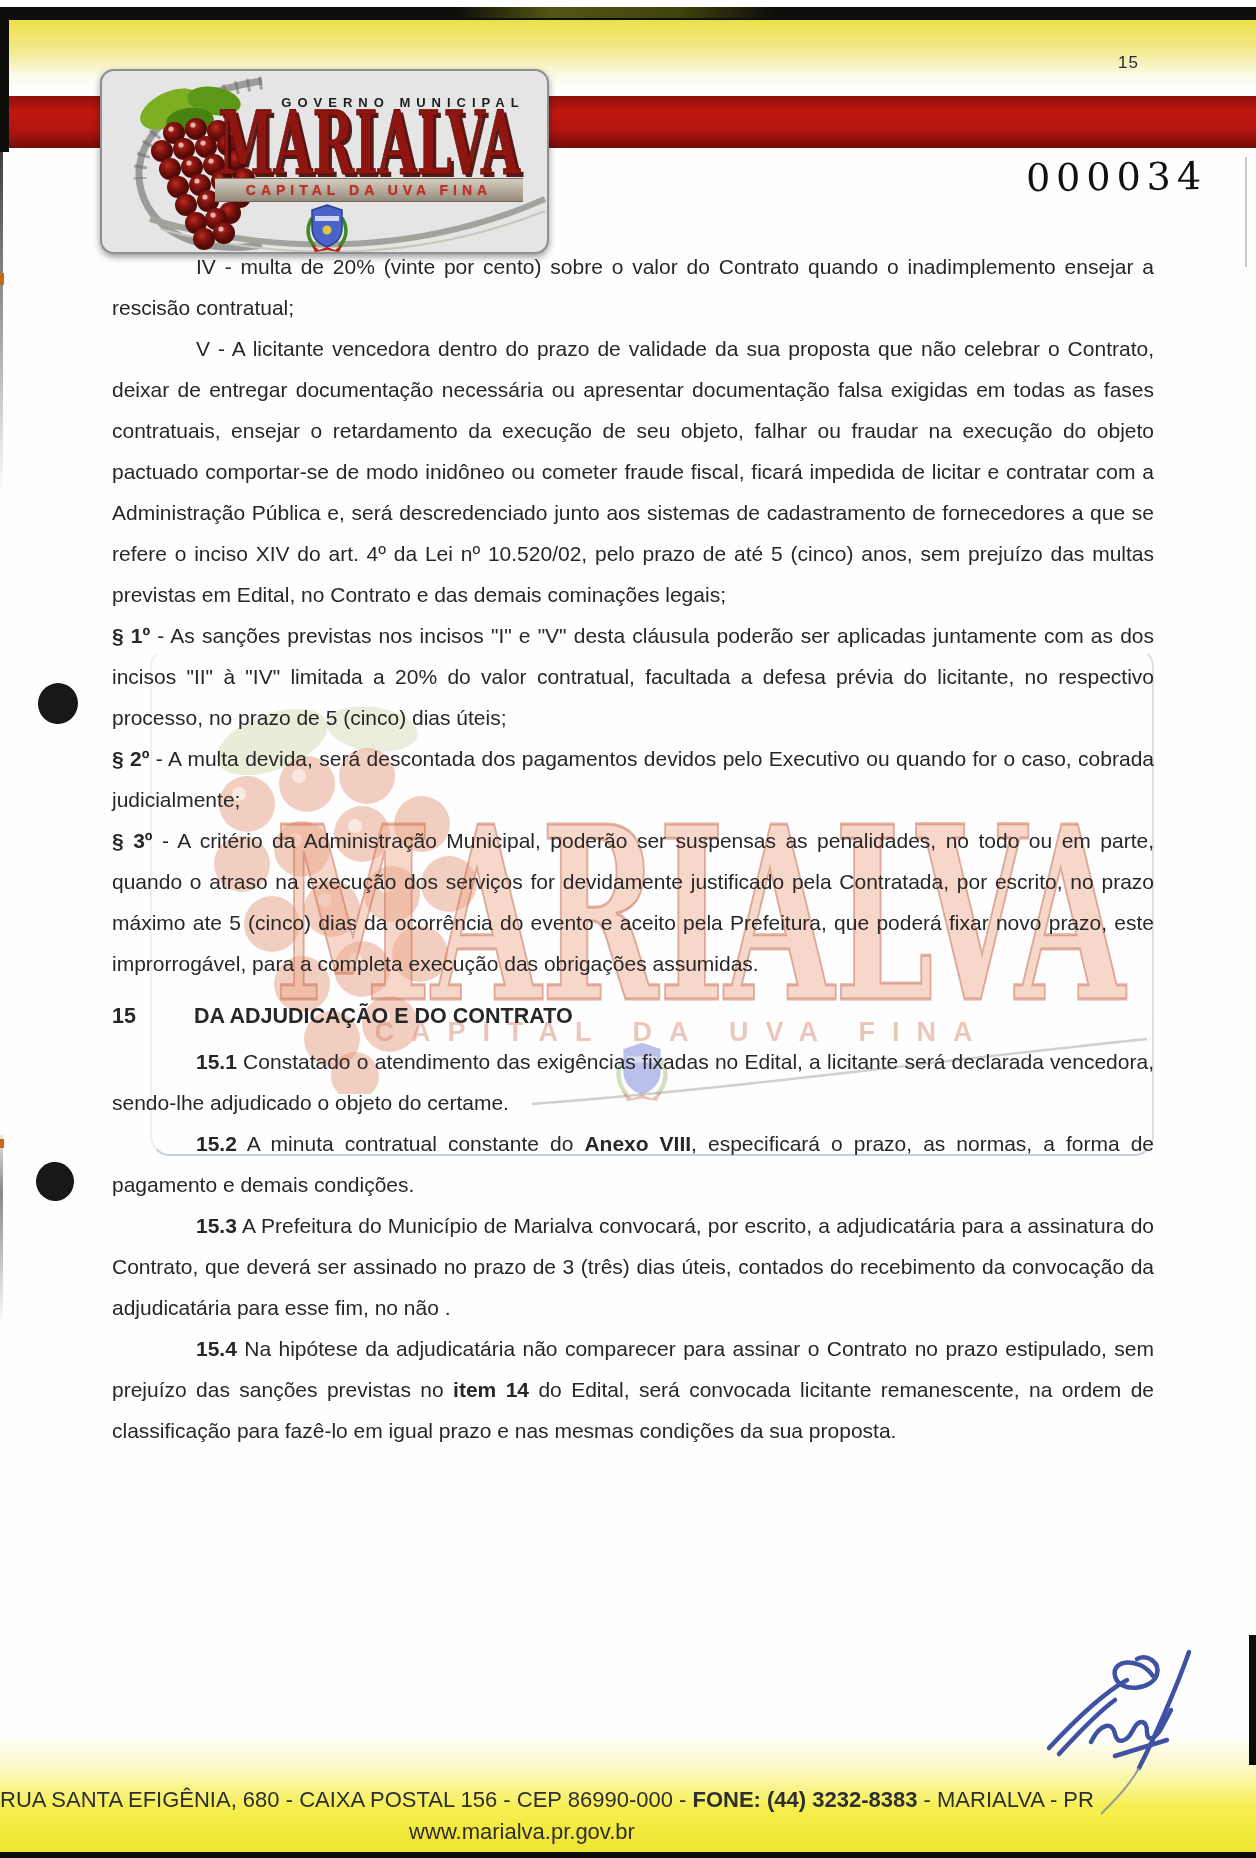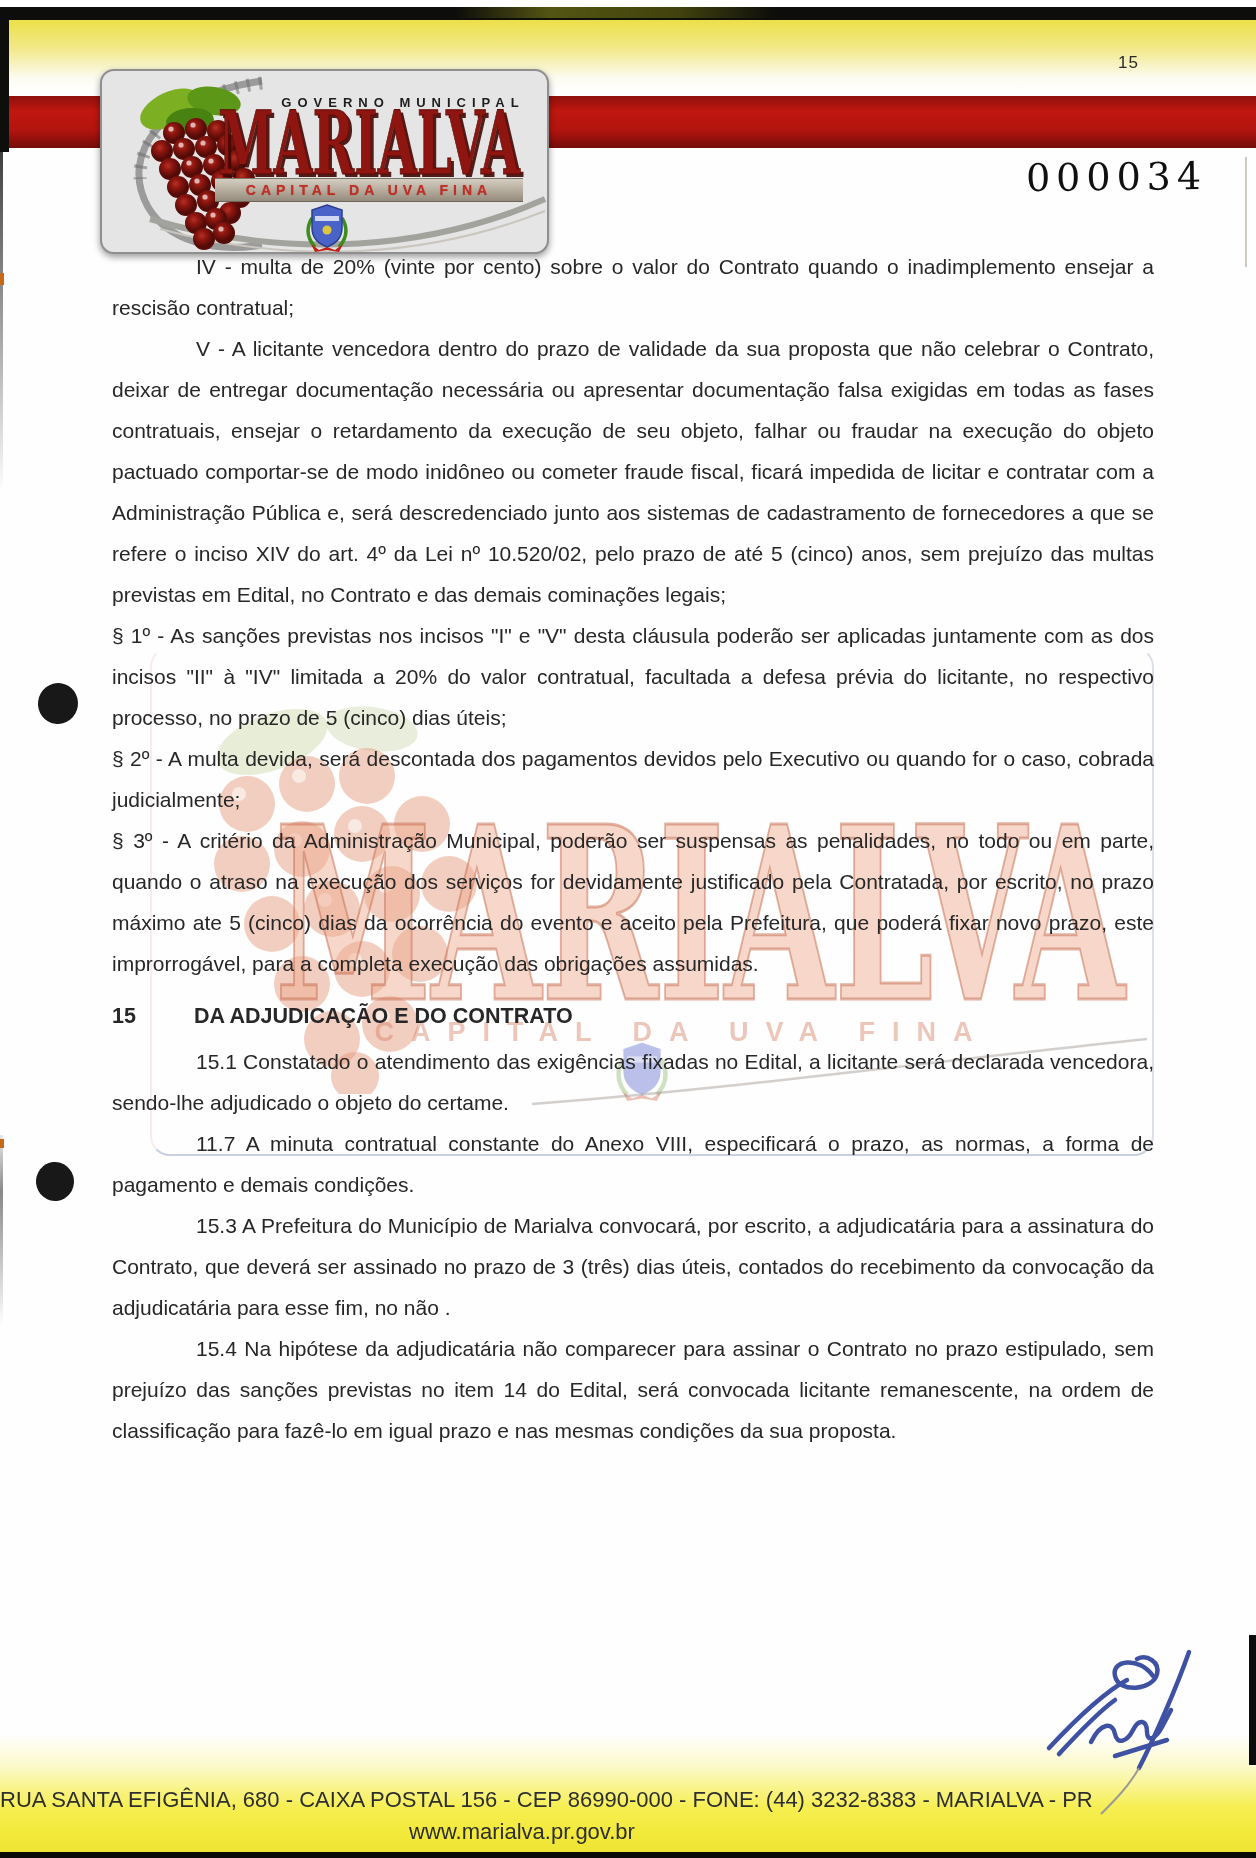--- a/index.html
+++ b/index.html
@@ -62,21 +62,21 @@
   .wm-crest{position:absolute;left:462px;top:390px;}
   .wm-swoosh{position:absolute;left:380px;top:385px;width:615px;height:75px;overflow:visible;}
 
   
   #document-body{position:absolute;left:112px;top:239px;width:1042px;z-index:5;
         font-size:21px;line-height:41px;color:#272727;text-align:justify;}
   .para{margin:0;}
   .p-indent{text-indent:84px;}
   .p-deep{text-indent:130px;}
   .p-flush{text-indent:0;}
-  .b{font-weight:normal;}
+  .b{font-weight:bold;}
   .section-heading{display:flex;margin:12px 0 4px 0;font-weight:bold;font-size:21.5px;}
   .sec-num{width:82px;flex:none;}
 
   
   .signature{position:absolute;left:1035px;top:1635px;z-index:9;}
 
   
   .footer{position:absolute;left:0;top:1728px;width:1256px;height:117px;z-index:6;
         background:linear-gradient(180deg,rgba(246,238,70,0) 0%,rgba(246,238,70,.3) 28%,rgba(245,237,62,.9) 62%,#f2e93a 85%,#eee434 100%);}
   .footer-line1{position:absolute;left:0;top:52px;width:1049px;text-align:center;
@@ -238,21 +238,21 @@
       <p class="para p-indent"><span>IV - multa de 20% (vinte por cento) sobre o valor do Contrato quando o inadimplemento ensejar a rescisão contratual;</span></p>
       <p class="para p-indent"><span>V - A licitante vencedora dentro do prazo de validade da sua proposta que não celebrar o Contrato, deixar de entregar documentação necessária ou apresentar documentação falsa exigidas em todas as fases contratuais, ensejar o retardamento da execução de seu objeto, falhar ou fraudar na execução do objeto pactuado comportar-se de modo inidôneo ou cometer fraude fiscal, ficará impedida de licitar e contratar com a Administração Pública e, será descredenciado junto aos sistemas de cadastramento de fornecedores a que se refere o inciso XIV do art. 4º da Lei nº 10.520/02, pelo prazo de até 5 (cinco) anos, sem prejuízo das multas previstas em Edital, no Contrato e das demais cominações legais;</span></p>
       <p class="para p-flush"><span class="b">§ 1º</span><span> - As sanções previstas nos incisos "I" e "V" desta cláusula poderão ser aplicadas juntamente com as dos incisos "II" à "IV" limitada a 20% do valor contratual, facultada a defesa prévia do licitante, no respectivo processo, no prazo de 5 (cinco) dias úteis;</span></p>
       <p class="para p-flush"><span class="b">§ 2º</span><span> - A multa devida, será descontada dos pagamentos devidos pelo Executivo ou quando for o caso, cobrada judicialmente;</span></p>
       <p class="para p-flush"><span class="b">§ 3º</span><span> - A critério da Administração Municipal, poderão ser suspensas as penalidades, no todo ou em parte, quando o atraso na execução dos serviços for devidamente justificado pela Contratada, por escrito, no prazo máximo ate 5 (cinco) dias da ocorrência do evento e aceito pela Prefeitura, que poderá fixar novo prazo, este improrrogável, para a completa execução das obrigações assumidas.</span></p>
       <div class="section-heading">
         <span class="sec-num">15</span>
         <span>DA ADJUDICAÇÃO E DO CONTRATO</span>
       </div>
       <p class="para p-indent"><span class="b">15.1</span><span> Constatado o atendimento das exigências fixadas no Edital, a licitante será declarada vencedora, sendo-lhe adjudicado o objeto do certame.</span></p>
-      <p class="para p-indent"><span class="b">11.7</span><span> A minuta contratual constante do </span><span class="b">Anexo VIII</span><span>, especificará o prazo, as normas, a forma de pagamento e demais condições.</span></p>
+      <p class="para p-indent"><span class="b">15.2</span><span> A minuta contratual constante do </span><span class="b">Anexo VIII</span><span>, especificará o prazo, as normas, a forma de pagamento e demais condições.</span></p>
       <p class="para p-indent"><span class="b">15.3</span><span> A Prefeitura do Município de Marialva convocará, por escrito, a adjudicatária para a assinatura do Contrato, que deverá ser assinado no prazo de 3 (três) dias úteis, contados do recebimento da convocação da adjudicatária para esse fim, no não .</span></p>
       <p class="para p-indent"><span class="b">15.4</span><span> Na hipótese da adjudicatária não comparecer para assinar o Contrato no prazo estipulado, sem prejuízo das sanções previstas no </span><span class="b">item 14</span><span> do Edital, será convocada licitante remanescente, na ordem de classificação para fazê-lo em igual prazo e nas mesmas condições da sua proposta.</span></p>
     </div>
 
   <svg class="signature" width="200" height="175" viewBox="0 0 200 175">
     <g fill="none" stroke="#3f51a3" stroke-width="4.5" stroke-linecap="round">
       <path d="M118,34 C104,14 76,18 80,34 C84,52 118,48 122,32 C125,20 112,12 102,17"></path>
       <path d="M14,106 C42,76 70,50 92,38"></path>
       <path d="M24,112 C48,86 66,68 80,58"></path>
       <path d="M56,100 C66,80 78,80 80,92 C82,103 92,100 98,88 C104,76 112,78 112,90 C112,100 120,98 127,85 L136,68"></path>

